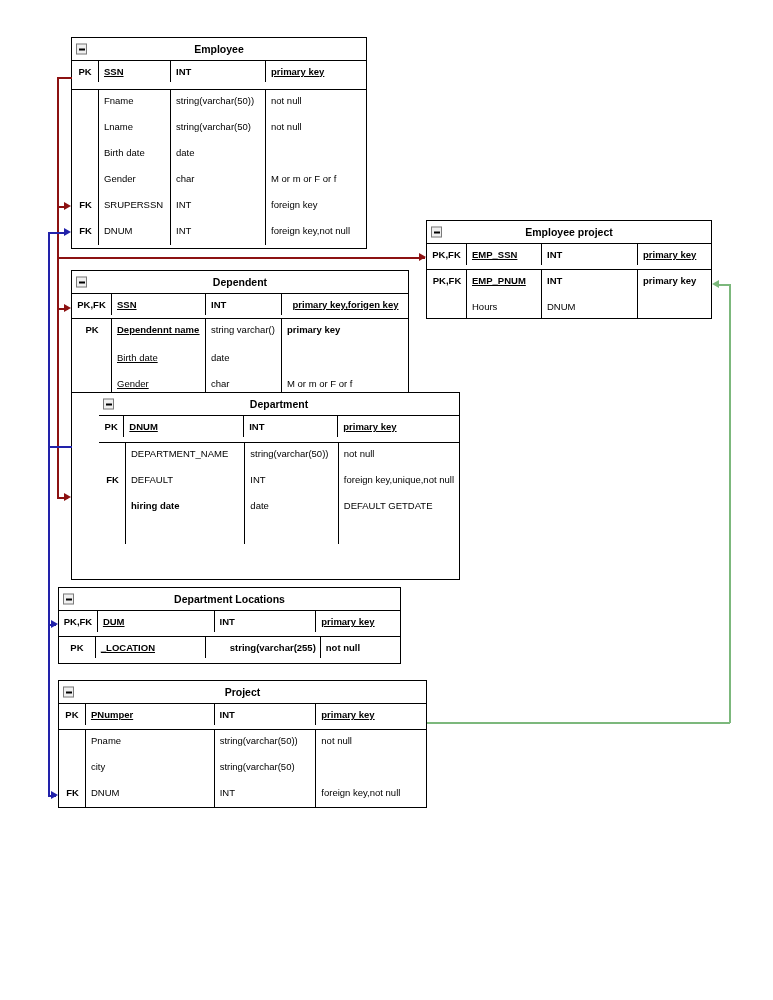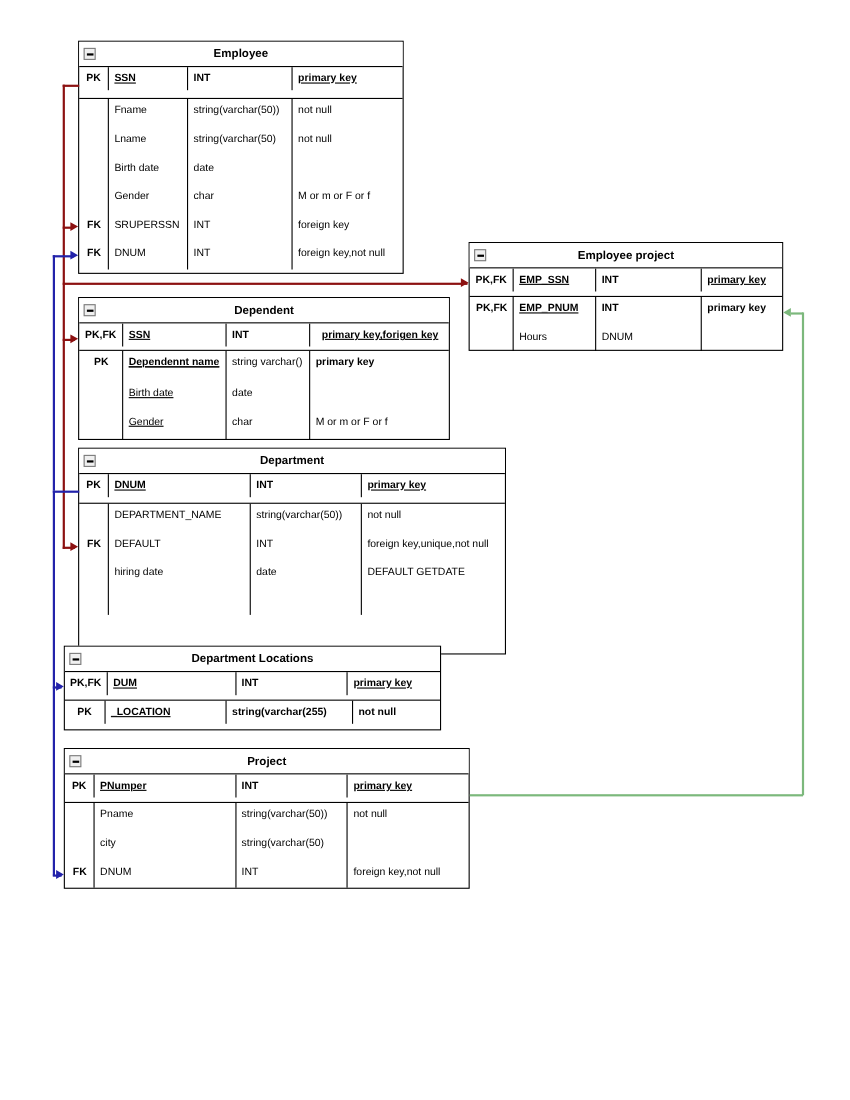--- a/index.html
+++ b/index.html
@@ -218,41 +218,41 @@
         <div class="cell" style="height:27px;">char</div>
       </div>
       <div class="col" style="width:126px;">
         <div class="cell bold" style="height:28px;">primary key</div>
         <div class="cell" style="height:26px;"></div>
         <div class="cell" style="height:27px;">M or m or F or f</div>
       </div>
     </div>
   </div>
 
-  <div class="entity" style="left:71px; top:407px; width:389px; height:188px;">
+  <div class="entity" style="left:71px; top:392px; width:389px; height:188px;padding-left:27px;">
     <div class="hdr">
       <span class="minbox"></span>
       <span>Department</span>
     </div>
     <div class="row sep" style="height:27px;">
       <div class="cell k" style="width:27px;">PK</div>
       <div class="cell n bold uline" style="width:129px;">DNUM</div>
       <div class="cell t bold" style="width:101px;">INT</div>
       <div class="cell bold uline" style="width:130px;">primary key</div>
     </div>
     <div class="grp" style="height:101px;">
       <div class="col" style="width:27px; border-right:1px solid #000;">
         <div class="cell k" style="width:27px; height:26px; border-right:none;"></div>
         <div class="cell k" style="width:27px; height:26px; border-right:none;">FK</div>
         <div class="cell k" style="width:27px; height:49px; border-right:none;"></div>
       </div>
       <div class="col" style="width:129px; border-right:1px solid #000;">
         <div class="cell" style="height:26px;">DEPARTMENT_NAME</div>
         <div class="cell" style="height:26px;">DEFAULT</div>
-        <div class="cell" style="height:49px;">hiring date</div>
+        <div class="cell" style="height:49px;font-weight:bold;">hiring date</div>
       </div>
       <div class="col" style="width:101px; border-right:1px solid #000;">
         <div class="cell" style="height:26px;">string(varchar(50))</div>
         <div class="cell" style="height:26px;">INT</div>
         <div class="cell" style="height:49px;">date</div>
       </div>
       <div class="col" style="width:130px;">
         <div class="cell" style="height:26px;">not null</div>
         <div class="cell" style="height:26px;">foreign key,unique,not null</div>
         <div class="cell" style="height:49px;">DEFAULT GETDATE</div>
@@ -267,21 +267,21 @@
     </div>
     <div class="row sep" style="height:26px;">
       <div class="cell k" style="width:39px;">PK,FK</div>
       <div class="cell n bold uline" style="width:117px;">DUM</div>
       <div class="cell t bold" style="width:102px;">INT</div>
       <div class="cell bold uline" style="width:84px;">primary key</div>
     </div>
     <div class="row" style="height:26px;">
       <div class="cell k" style="width:39px;">PK</div>
       <div class="cell n bold uline" style="width:117px;">_LOCATION</div>
-      <div class="cell t bold" style="width:122px;">string(varchar(255)</div>
+      <div class="cell t bold" style="width:122px;text-align:right;">string(varchar(255)</div>
       <div class="cell bold" style="width:84px;">not null</div>
     </div>
   </div>
 
   <div class="entity" style="left:58px; top:680px; width:369px; height:128px;">
     <div class="hdr">
       <span class="minbox"></span>
       <span>Project</span>
     </div>
     <div class="row sep" style="height:26px;">

